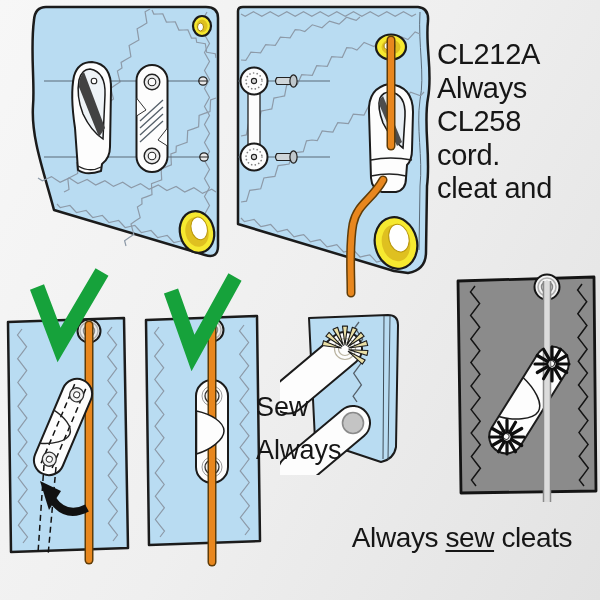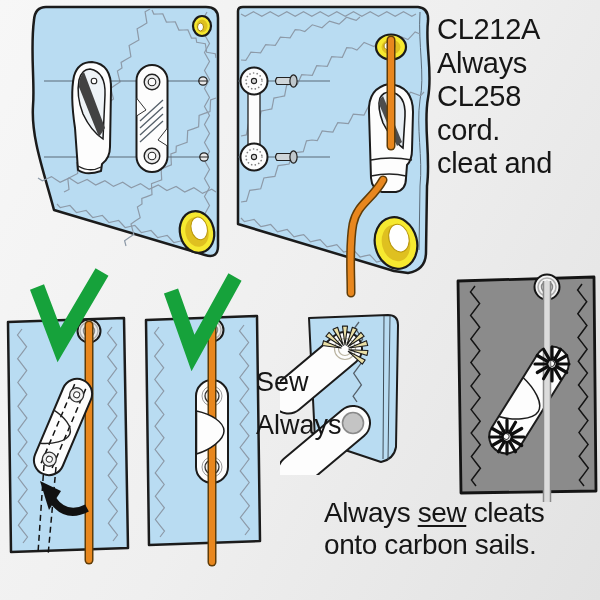--- a/index.html
+++ b/index.html
@@ -27,24 +27,24 @@
   .cordo{fill:none;stroke:var(--cord-outline,#5f3c08);stroke-width:9;stroke-linecap:round;}
   .cordc{fill:none;stroke:var(--cord-orange,#e8871e);stroke-width:6;stroke-linecap:round;}
   .gcordo{fill:none;stroke:var(--carbon-cord-outline,#8a8a8a);stroke-width:8.5;}
   .gcordc{fill:none;stroke:var(--carbon-cord,#dcdcdc);stroke-width:5.5;}
   .check{fill:none;stroke:var(--check-green,#16a23b);stroke-width:15;stroke-linecap:butt;stroke-linejoin:miter;}
   .dashed{fill:none;stroke:#111;stroke-width:1.5;stroke-dasharray:6 4;}
   .fanblade{fill:var(--sew-stitch-tan,#eadfa6);stroke:#1b1b1b;stroke-width:1.1;stroke-linejoin:round;}
   .burst line{stroke:#0e0e0e;stroke-width:3.2;stroke-linecap:round;}
   .dotring{fill:none;stroke:#808080;stroke-width:1.6;stroke-dasharray:0.1 3.6;stroke-linecap:round;}
 
-  .note{position:absolute;color:var(--text-color,#161616);}
+  .note{position:absolute;color:var(--text-color,#161616);margin-top:25px;}
   #shield-note{left:437px;top:13px;font-size:29px;line-height:33.5px;letter-spacing:-0.3px;}
   #method-note{left:256px;top:361px;font-size:27px;line-height:43px;}
-  #footer-note{left:324px;top:497px;width:276px;font-size:28px;line-height:31.5px;letter-spacing:-0.4px;}
+  #footer-note{left:324px;top:497px;width:276px;font-size:28px;line-height:31.5px;text-align:center;letter-spacing:-0.4px;}
   .u{text-decoration:underline;text-underline-offset:3px;text-decoration-thickness:2px;}
 </style>
 </head>
 <body>
 
 <div class="stage">
 
   <svg id="scene-exploded" width="440" height="305" viewBox="0 0 440 305">
 
     <g>
@@ -297,16 +297,15 @@
     <div>cleat and</div>
   </div>
 
   <div id="method-note" class="note">
     <div>Sew</div>
     <div>Always</div>
   </div>
 
   <div id="footer-note" class="note">
     <div><span>Always </span><span class="u">sew</span><span> cleats</span></div>
-    <div>onto carbon sails.</div>
   </div>
 
 </div>
 
 </body></html>

